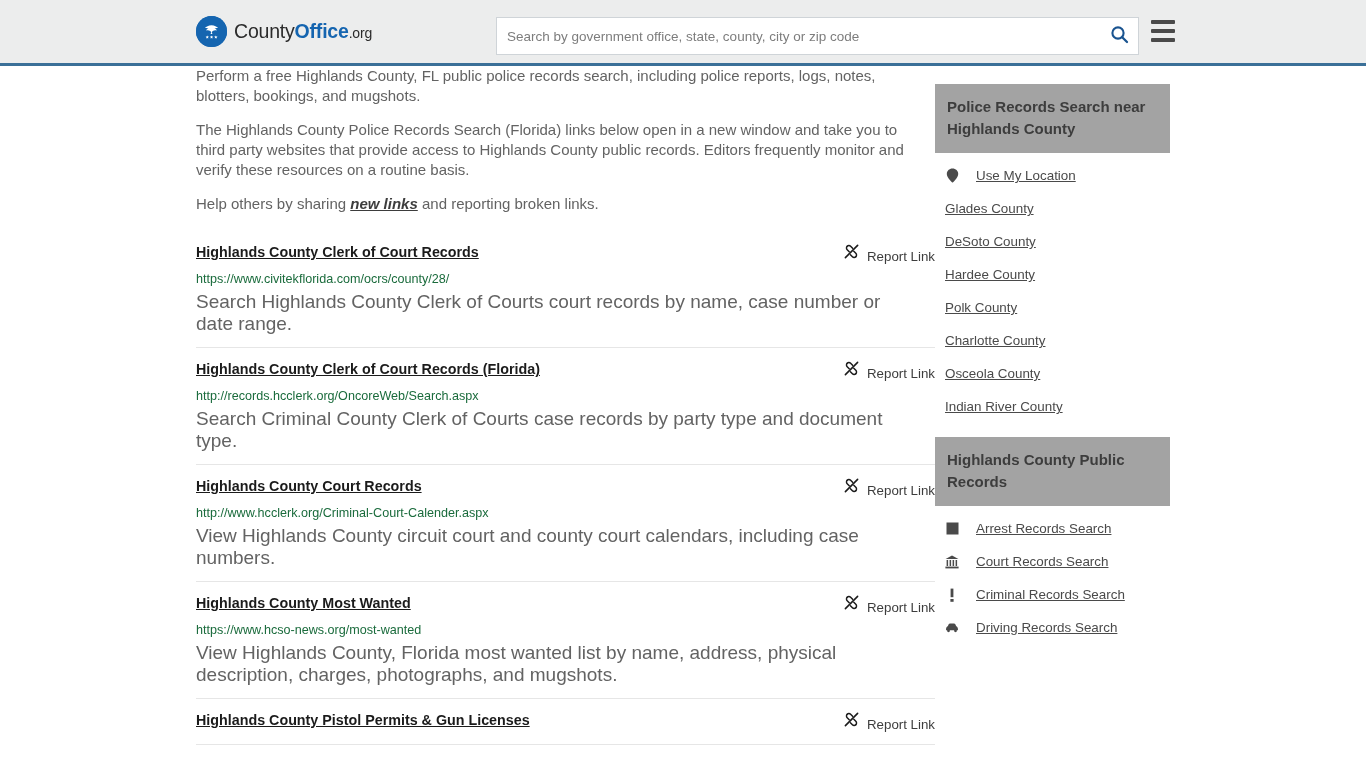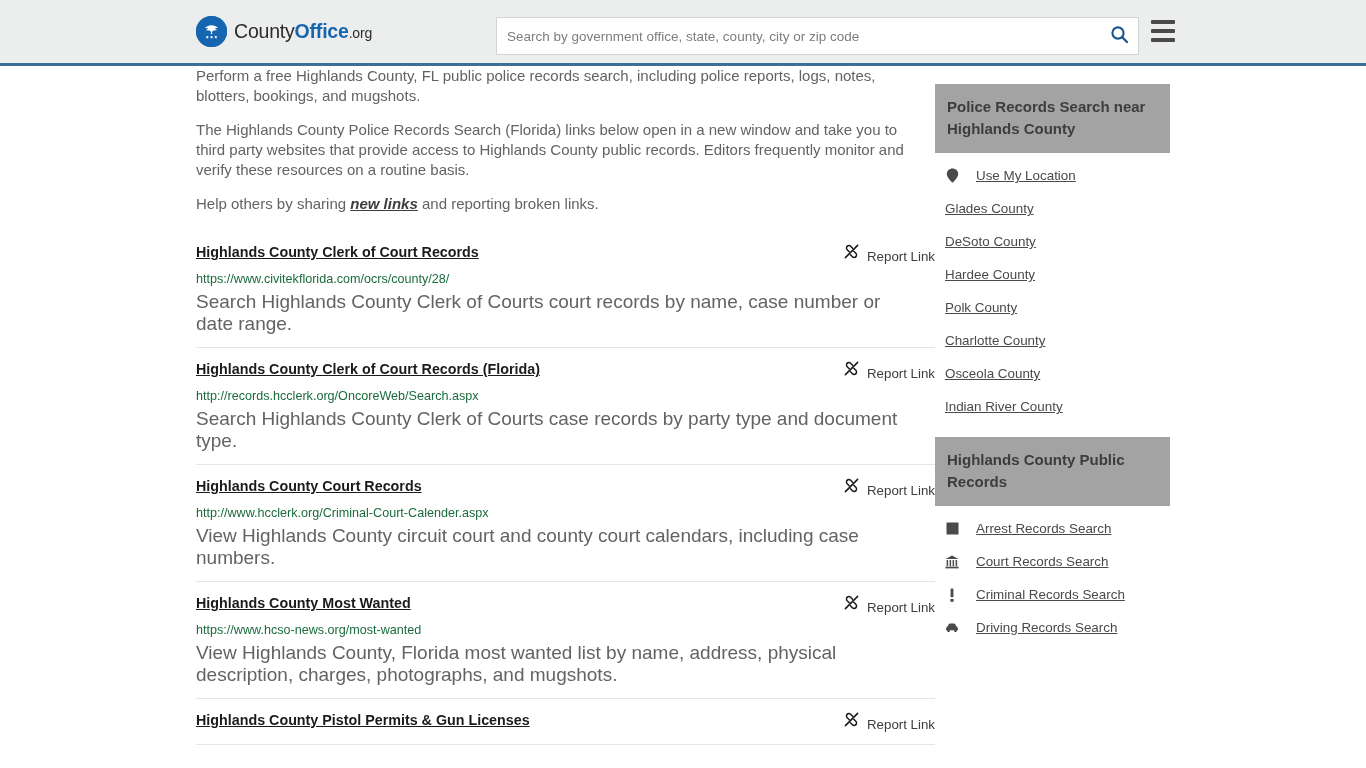--- a/index.html
+++ b/index.html
@@ -295,21 +295,21 @@
                   <path d="M4.2 3.3 a2.4 2.4 0 0 1 3.4 0 l2.0 2.0" fill="none" stroke="#1b1b1b" stroke-width="1.5" stroke-linecap="round"></path>
                   <path d="M12.8 13.7 a2.4 2.4 0 0 1-3.4 0 l-2.0-2.0" fill="none" stroke="#1b1b1b" stroke-width="1.5" stroke-linecap="round"></path>
                   <path d="M4.2 3.3 a2.4 2.4 0 0 0 0 3.4 l2.0 2.0" fill="none" stroke="#1b1b1b" stroke-width="1.5" stroke-linecap="round"></path>
                   <path d="M12.8 13.7 a2.4 2.4 0 0 0 0-3.4 l-2.0-2.0" fill="none" stroke="#1b1b1b" stroke-width="1.5" stroke-linecap="round"></path>
                   <line x1="2.4" y1="14.6" x2="14.6" y2="2.4" stroke="#1b1b1b" stroke-width="1.6" stroke-linecap="round"></line>
                 </svg></span>
               <span class="label">Report Link</span>
             </span>
           </div>
           <div class="result-url">http://records.hcclerk.org/OncoreWeb/Search.aspx</div>
-          <div class="result-desc">Search Highlands County Clerk of Courts case records by party type and document type.</div>
+          <div class="result-desc">Search Criminal County Clerk of Courts case records by party type and document type.</div>
         </div>
         <div class="result">
           <div class="result-head">
             <a class="result-title">Highlands County Court Records</a>
             <span class="report-link">
               <span><svg width="17" height="17" viewBox="0 0 17 17">
                   <path d="M4.2 3.3 a2.4 2.4 0 0 1 3.4 0 l2.0 2.0" fill="none" stroke="#1b1b1b" stroke-width="1.5" stroke-linecap="round"></path>
                   <path d="M12.8 13.7 a2.4 2.4 0 0 1-3.4 0 l-2.0-2.0" fill="none" stroke="#1b1b1b" stroke-width="1.5" stroke-linecap="round"></path>
                   <path d="M4.2 3.3 a2.4 2.4 0 0 0 0 3.4 l2.0 2.0" fill="none" stroke="#1b1b1b" stroke-width="1.5" stroke-linecap="round"></path>
                   <path d="M12.8 13.7 a2.4 2.4 0 0 0 0-3.4 l-2.0-2.0" fill="none" stroke="#1b1b1b" stroke-width="1.5" stroke-linecap="round"></path>

